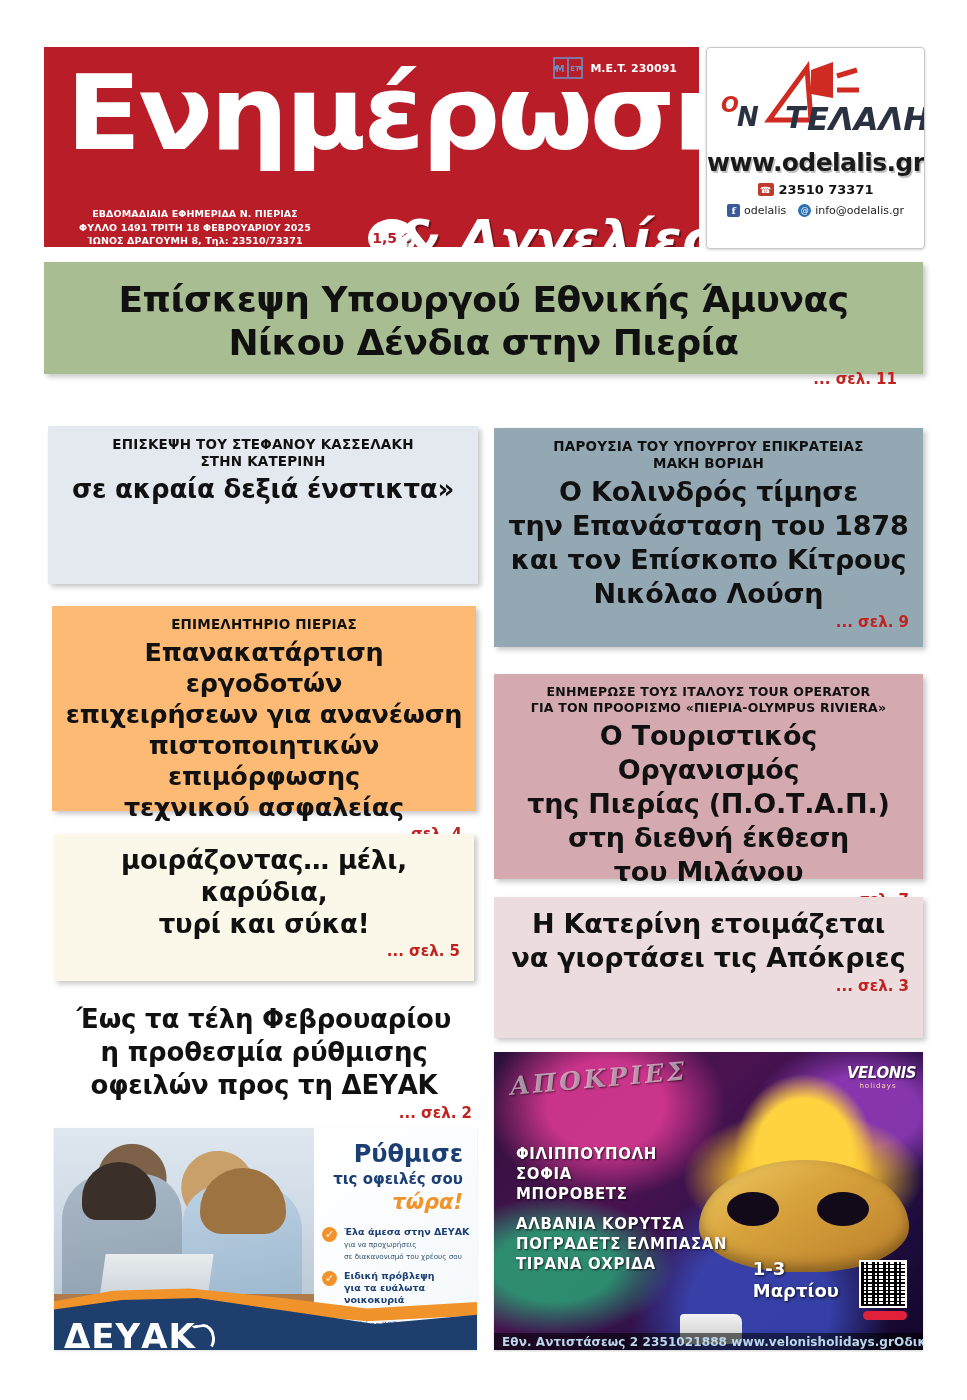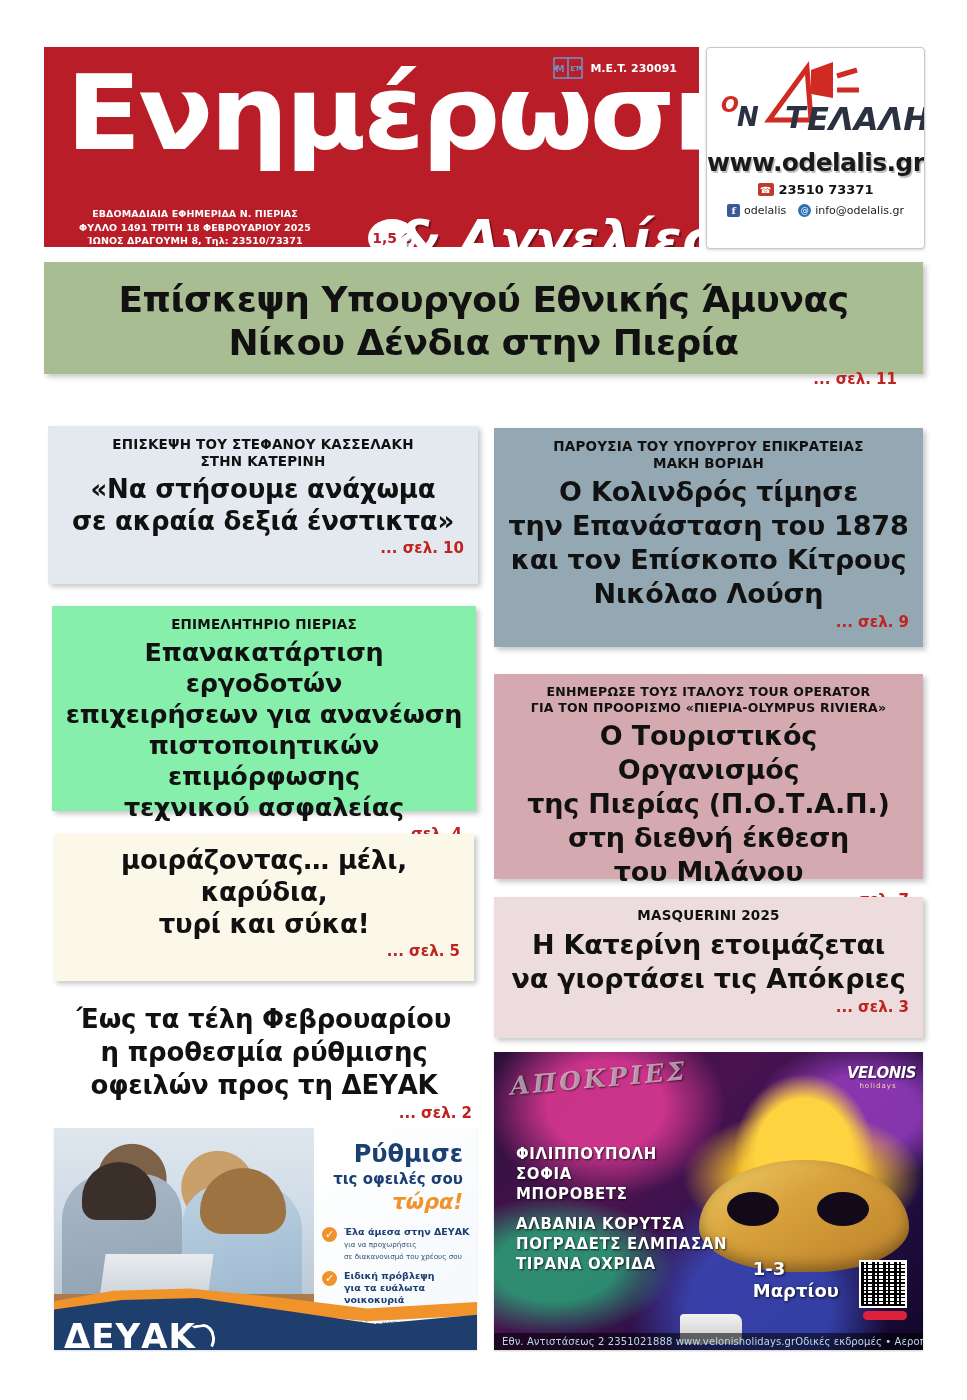--- a/index.html
+++ b/index.html
@@ -132,21 +132,21 @@
     background:#a9bd93;
     padding:16px 16px 6px 16px;
   }
   #lead-banner .headline{font-size:36px;line-height:43px;letter-spacing:-0.5px;}
   #lead-banner .pageref{margin-top:6px;padding-right:10px;}
 
   
   #box-kasselakis{left:48px;top:426px;width:430px;height:158px;background:#e3e9ee;}
   #box-kasselakis .headline{font-size:26px;line-height:32px;}
 
-  #box-epimelitirio{left:52px;top:606px;width:424px;height:205px;background:#86efac;}
+  #box-epimelitirio{left:52px;top:606px;width:424px;height:205px;background:#fdba74;}
   #box-epimelitirio .headline{font-size:25.5px;line-height:31px;}
 
   #box-meli{left:54px;top:834px;width:420px;height:147px;background:#fbf8e9;}
   #box-meli .headline{font-size:26px;line-height:32px;}
 
   #box-deyak{
     left:54px;top:1003px;width:420px;height:118px;
     background:transparent;box-shadow:none;padding:0;
   }
   #box-deyak .headline{font-size:26px;line-height:33px;}
@@ -314,21 +314,21 @@
     background:linear-gradient(180deg,#f2f2f2 0%,#c9c9c9 100%);
     border-radius:4px 8px 3px 3px;
   }
   .carn-footer{
     position:absolute;left:0;bottom:0;width:429px;height:17px;
     background:rgba(0,0,0,0.55);
     display:flex;align-items:center;justify-content:space-between;
     padding:0 8px;box-sizing:border-box;
   }
   .carn-footer span{
-    font-size:10px;font-weight:normal;color:#bcd7ea;letter-spacing:0.1px;
+    font-size:12px;font-weight:bold;color:#bcd7ea;letter-spacing:0.1px;
     white-space:nowrap;
   }
 </style>
 </head>
 <body>
 
 <div class="page">
 
   <div class="masthead">
     <div class="met-wrap">
@@ -395,24 +395,22 @@
     </div>
     <div class="pageref">... σελ. 11</div>
   </div>
 
   <div class="box" id="box-kasselakis">
     <div class="kicker">
       <div>ΕΠΙΣΚΕΨΗ ΤΟΥ ΣΤΕΦΑΝΟΥ ΚΑΣΣΕΛΑΚΗ</div>
       <div>ΣΤΗΝ ΚΑΤΕΡΙΝΗ</div>
     </div>
     <div class="headline">
-      <div>«Να στήσουμε ανάχωμα</div>
       <div>σε ακραία δεξιά ένστικτα»</div>
     </div>
-    <div class="pageref">... σελ. 10</div>
   </div>
 
   <div class="box" id="box-kolindros">
     <div class="kicker">
       <div>ΠΑΡΟΥΣΙΑ ΤΟΥ ΥΠΟΥΡΓΟΥ ΕΠΙΚΡΑΤΕΙΑΣ</div>
       <div>ΜΑΚΗ ΒΟΡΙΔΗ</div>
     </div>
     <div class="headline">
       <div>Ο Κολινδρός τίμησε</div>
       <div>την Επανάσταση του 1878</div>
@@ -451,23 +449,20 @@
 
   <div class="box" id="box-meli">
     <div class="headline">
       <div>μοιράζοντας… μέλι, καρύδια,</div>
       <div>τυρί και σύκα!</div>
     </div>
     <div class="pageref">... σελ. 5</div>
   </div>
 
   <div class="box" id="box-masquerini">
-    <div class="kicker">
-      <div>MASQUERINI 2025</div>
-    </div>
     <div class="headline">
       <div>Η Κατερίνη ετοιμάζεται</div>
       <div>να γιορτάσει τις Απόκριες</div>
     </div>
     <div class="pageref">... σελ. 3</div>
   </div>
 
   <div class="box" id="box-deyak">
     <div class="headline">
       <div>Έως τα τέλη Φεβρουαρίου</div>

